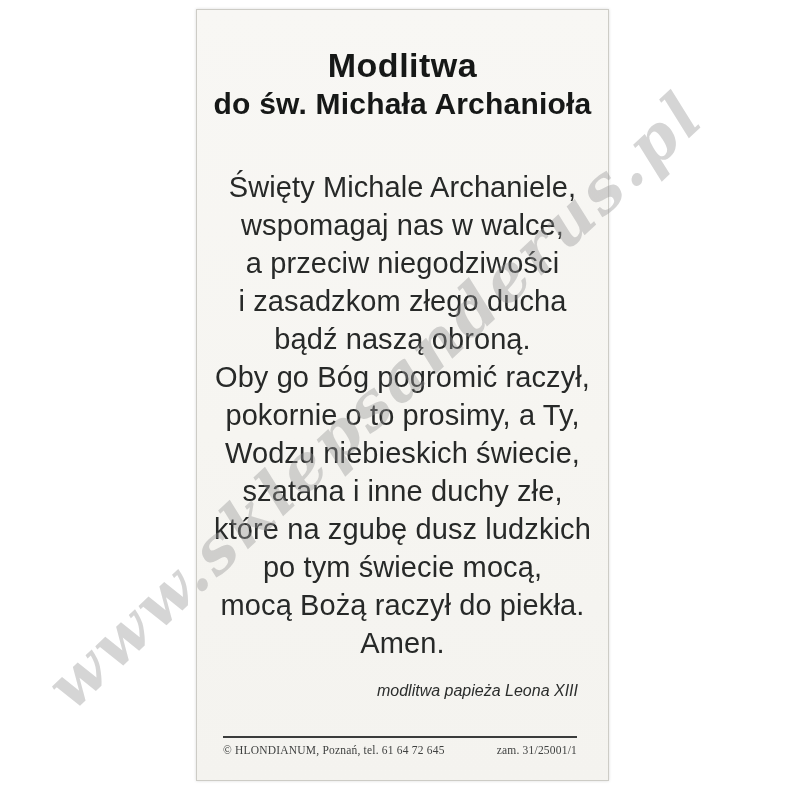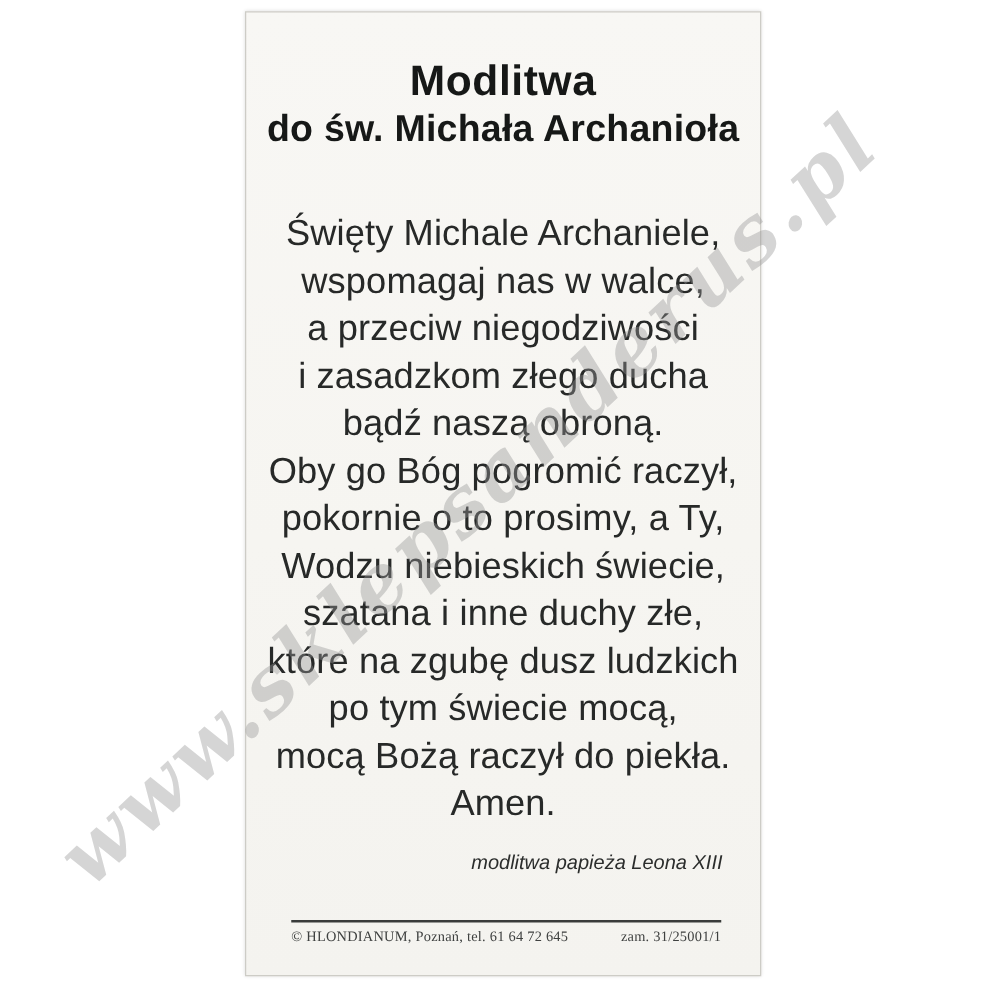--- a/index.html
+++ b/index.html
@@ -58,21 +58,21 @@
   .attribution {
     margin-top: 20px;
     padding-right: 30px;
     text-align: right;
     font-style: italic;
     font-size: 16px;
     color: #2b2d2c;
   }
   .card-footer {
     position: absolute;
-    left: 36px;
+    left: 26px;
     right: 31px;
     bottom: 24px;
     border-top: 2px solid #3a3c3b;
     padding-top: 6px;
     display: flex;
     justify-content: space-between;
     align-items: baseline;
     font-family: "Liberation Serif", serif;
     font-size: 11.5px;
     color: #3f4140;

